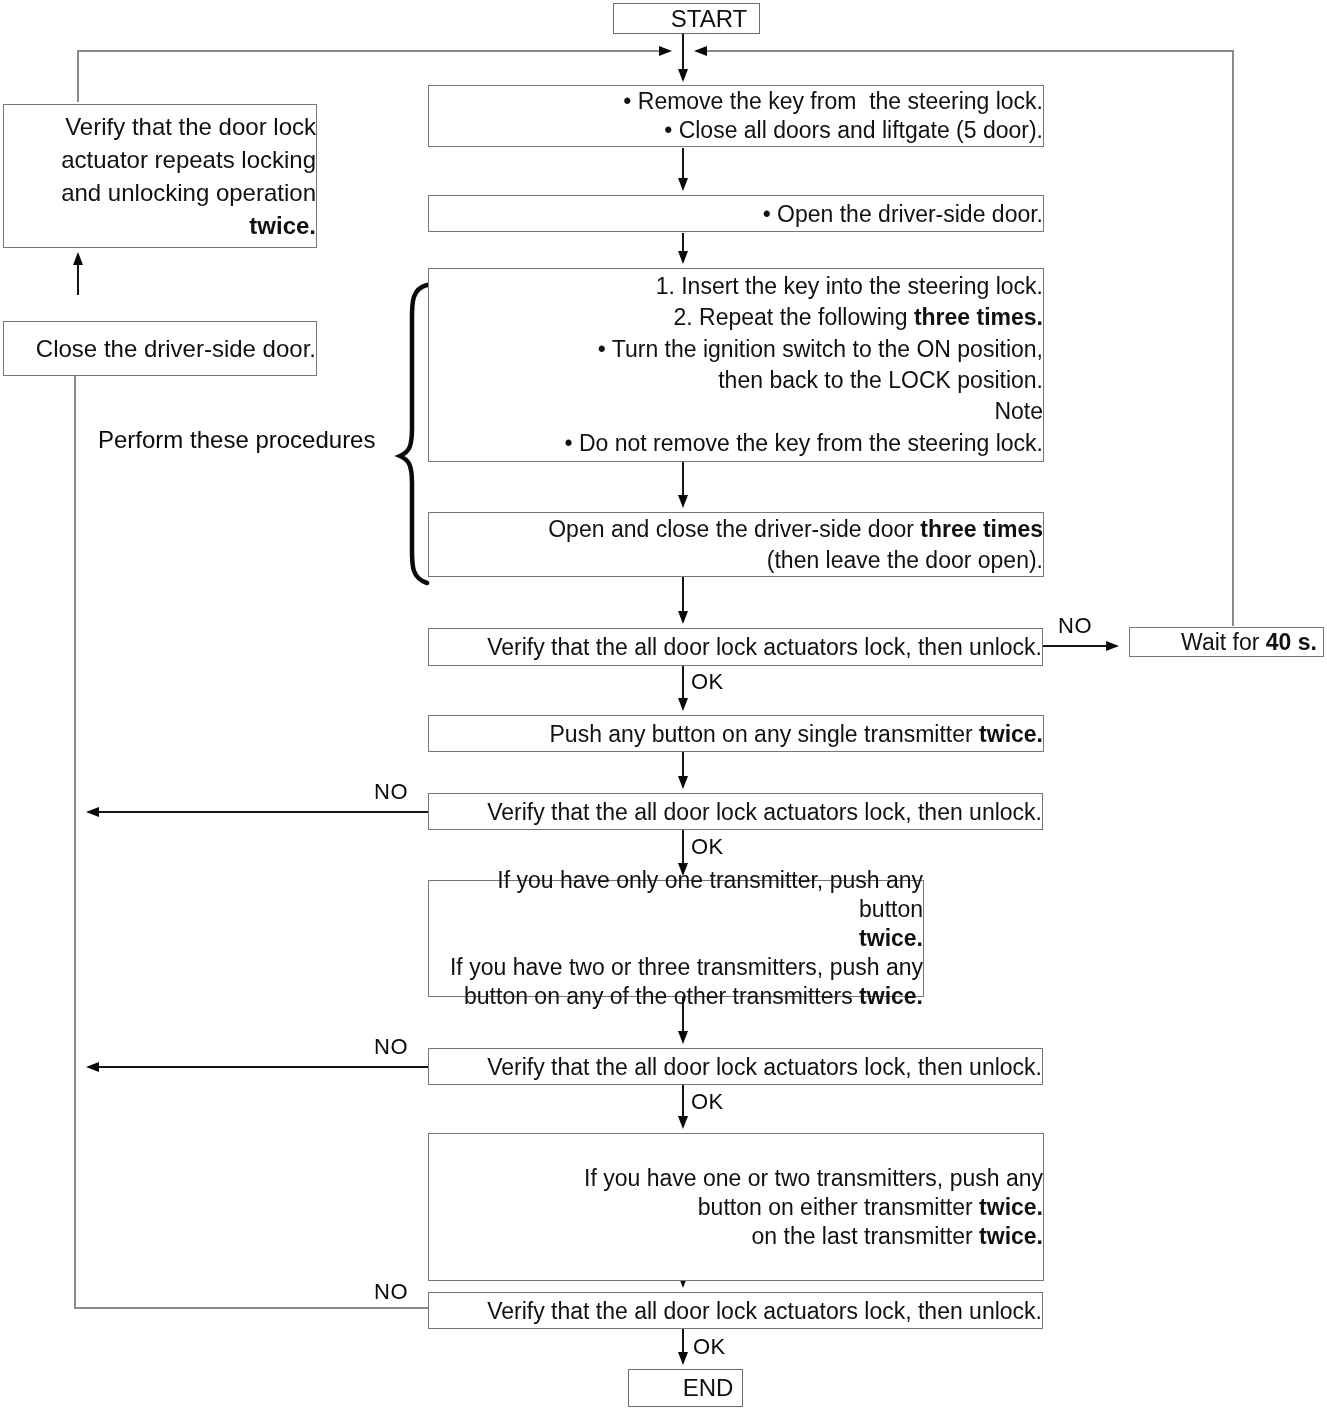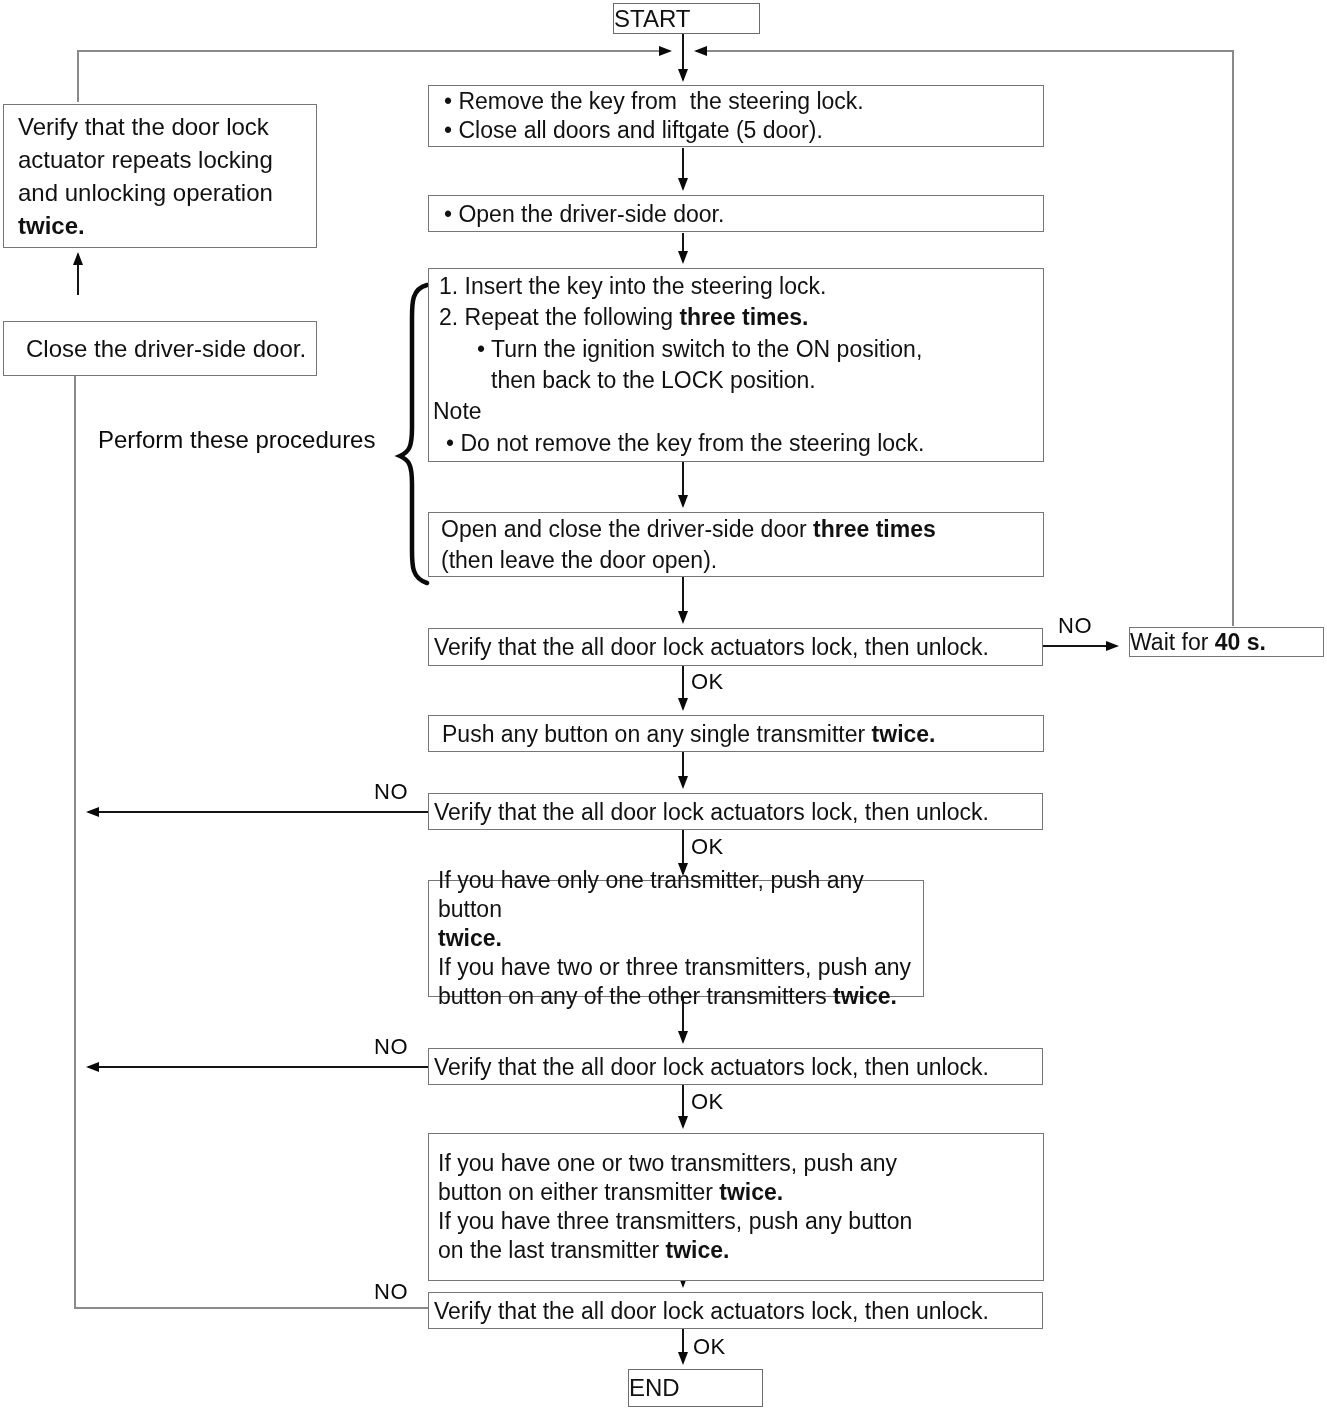--- a/index.html
+++ b/index.html
@@ -6,25 +6,25 @@
   #stage{
     position:relative;width:1327px;height:1408px;background:#ffffff;
     font-family:"Liberation Sans","DejaVu Sans",sans-serif;color:#000;
     overflow:hidden;
   }
   #connectors{position:absolute;left:0;top:0;width:1327px;height:1408px;}
   .box{
     position:absolute;box-sizing:border-box;background:#fff;
     border:1.6px solid #757575;
     display:flex;flex-direction:column;justify-content:center;
-    font-size:23px;line-height:30px;color:#111;
+    font-size:23px;line-height:30px;color:#111;text-align:right;
   }
   .box .line{white-space:pre-wrap;}
   .box b{font-weight:700;}
-  .center{align-items:flex-start;text-align:center;}
+  .center{align-items:center;text-align:center;padding-left:45px;}
   .lg{font-size:24px;line-height:33px;}
   .terminal{font-size:24px;border-color:#6b6b6b;}
   .lbl{
     position:absolute;font-weight:400;font-size:22px;line-height:22px;color:#0a0a0a;
     letter-spacing:0.5px;
   }
   .note{
     position:absolute;font-size:24px;line-height:33px;color:#0a0a0a;white-space:pre-wrap;margin-top:12px;
   }
   .note b{font-weight:700;}
@@ -73,21 +73,21 @@
              L 412 428
              C 412 447, 409 452, 400 456
              C 409 460, 412 465, 412 484
              L 412 550
              C 412 566, 412 578, 427 583" fill="none" stroke="#0a0a0a" stroke-width="4.5" stroke-linecap="round"></path>
   </svg>
 
   <div class="box center terminal" style="left:613px;top:3px;width:147px;height:31px;">
       <div class="line">START</div>
     </div>
-  <div class="box center terminal" style="left:628px;top:1369px;width:135px;height:38px;">
+  <div class="box center terminal" style="left:628px;top:1369px;width:115px;height:38px;">
       <div class="line">END</div>
     </div>
 
   <div class="box lg" style="left:3px;top:104px;width:314px;height:144px;padding-left:14px;">
       <div class="line">Verify that the door lock</div>
       <div class="line">actuator repeats locking</div>
       <div class="line">and unlocking operation</div>
       <div class="line"><b>twice.</b></div>
     </div>
   <div class="box lg" style="left:3px;top:297px;width:314px;height:55px;padding-left:22px;margin-top:24px;">
@@ -131,21 +131,20 @@
       <div class="line"><b>twice.</b></div>
       <div class="line">If you have two or three transmitters, push any</div>
       <div class="line">button on any of the other transmitters <b>twice.</b></div>
     </div>
   <div class="box" style="left:428px;top:1048px;width:615px;height:37px;padding-left:5px;">
       <div class="line">Verify that the all door lock actuators lock, then unlock.</div>
     </div>
   <div class="box" style="left:428px;top:1133px;width:616px;height:148px;padding-left:9px;line-height:29px;">
       <div class="line">If you have one or two transmitters, push any</div>
       <div class="line">button on either transmitter <b>twice.</b></div>
-      <div class="line">If you have three transmitters, push any button</div>
       <div class="line">on the last transmitter <b>twice.</b></div>
     </div>
   <div class="box" style="left:428px;top:1292px;width:615px;height:37px;padding-left:5px;">
       <div class="line">Verify that the all door lock actuators lock, then unlock.</div>
     </div>
 
   <div class="lbl" style="left:1058px;top:615px;">NO</div>
   <div class="lbl" style="left:691px;top:671px;">OK</div>
   <div class="lbl" style="left:374px;top:781px;">NO</div>
   <div class="lbl" style="left:691px;top:836px;">OK</div>

